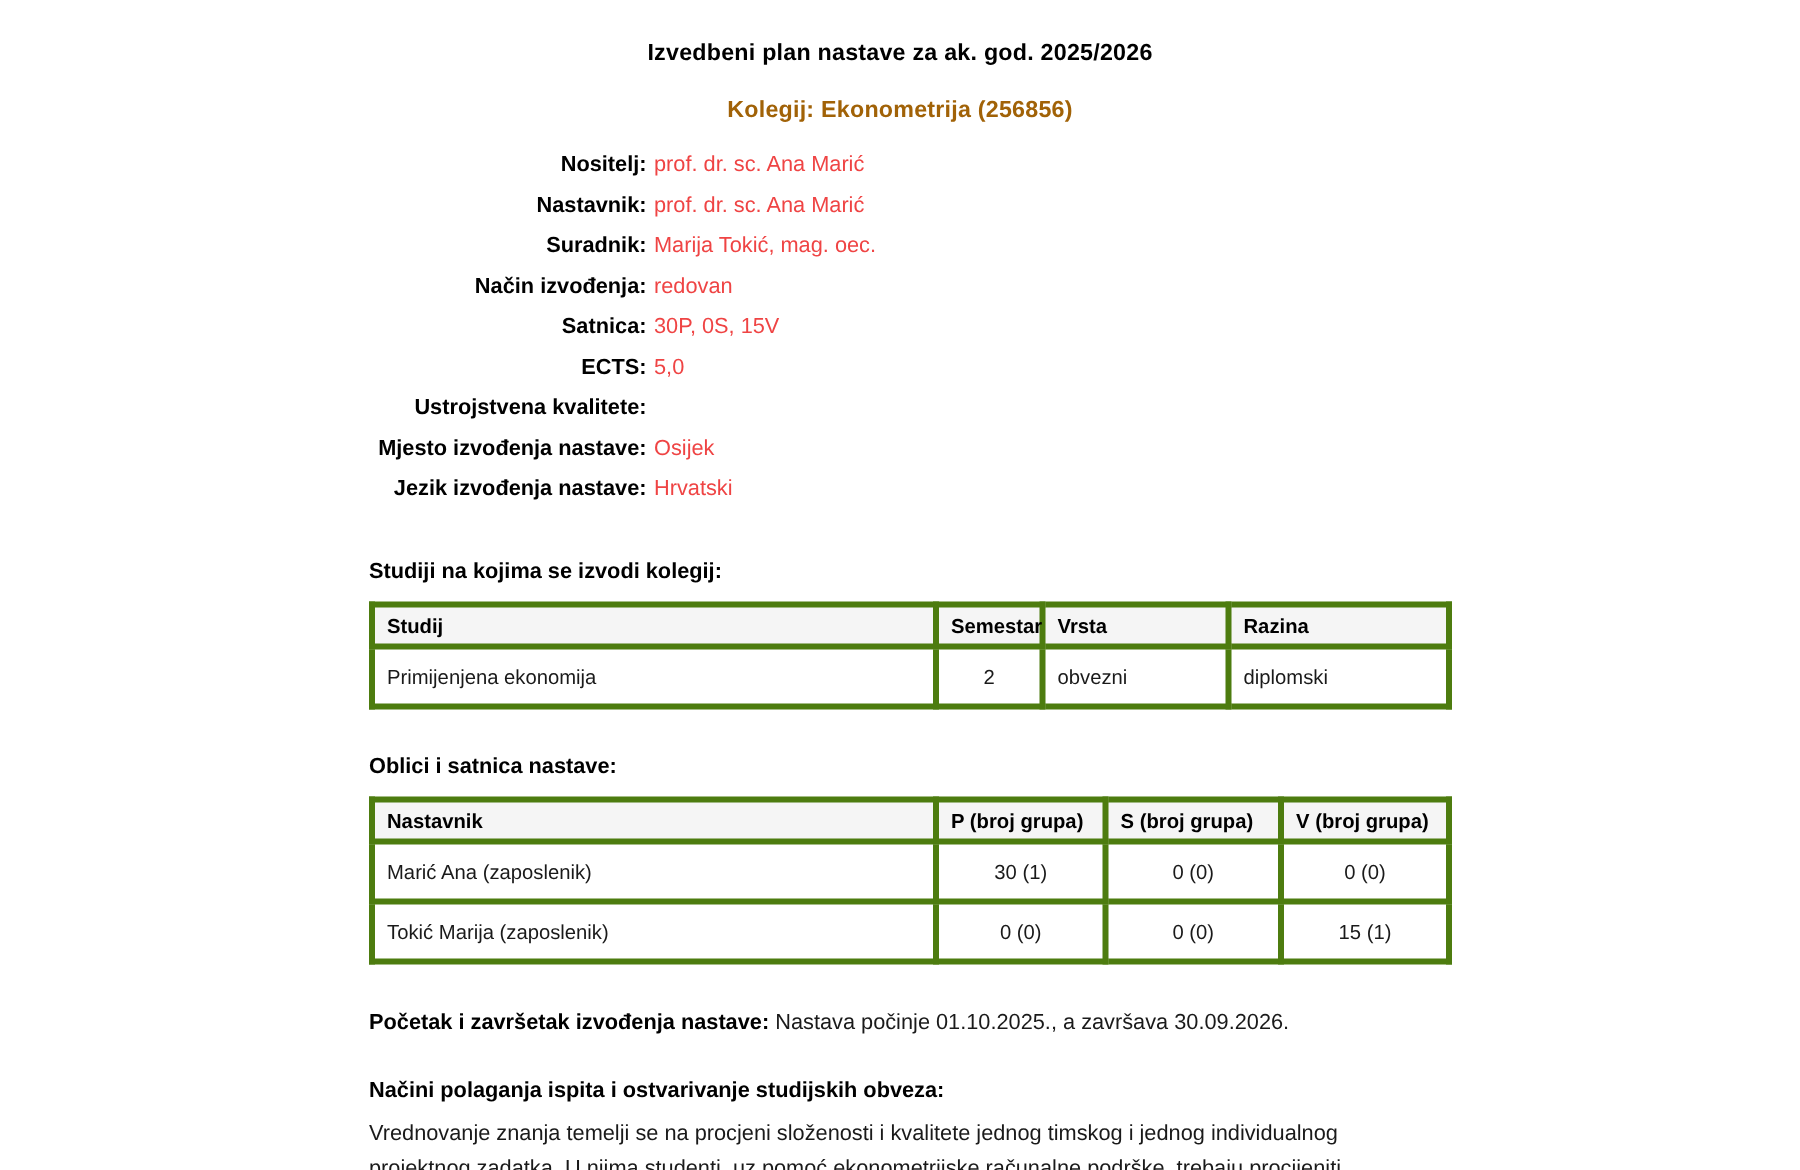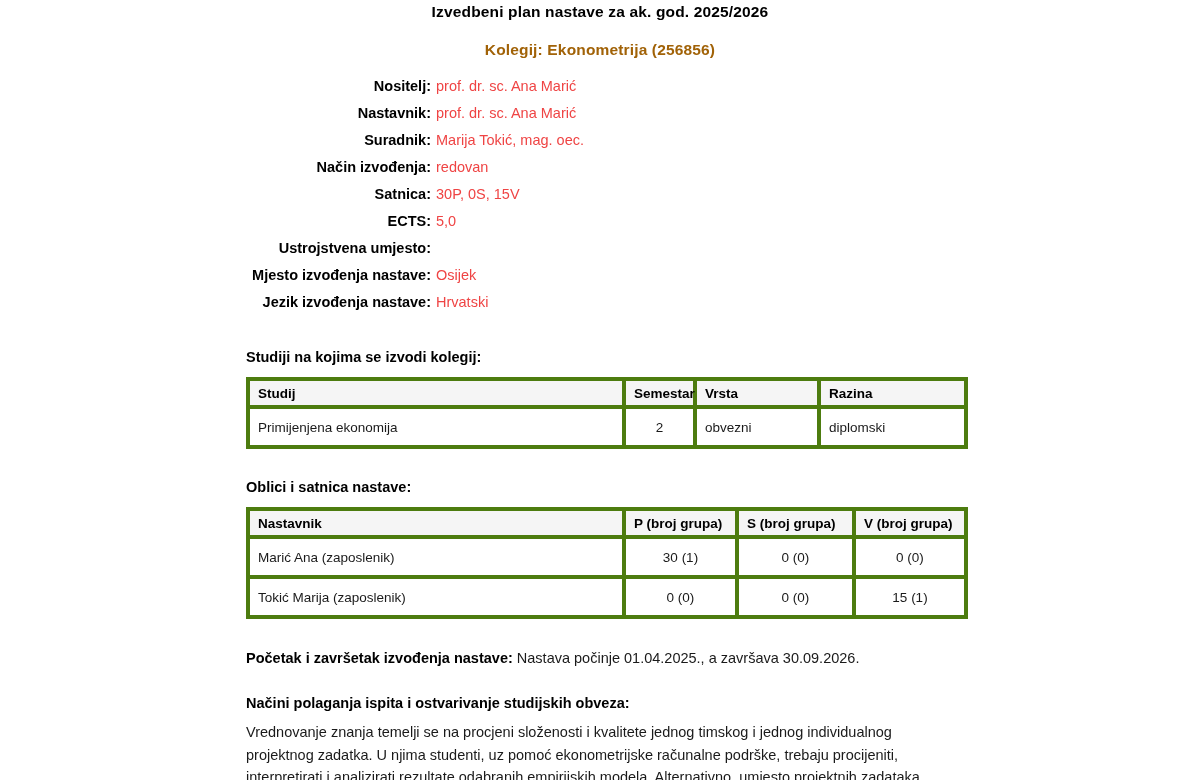--- a/index.html
+++ b/index.html
@@ -24,21 +24,21 @@
     padding: 0;
   }
 
   
   .doc-title {
     text-align: center;
     font-weight: bold;
     font-size: 15.5px;
     color: #000000;
     margin: 0;
-    padding-top: 3px;
+    padding-top: 27px;
     letter-spacing: 0.01em;
   }
   .doc-subtitle {
     text-align: center;
     font-weight: bold;
     font-size: 15.5px;
     color: #a16207;
     margin: 0;
     padding-top: 20px;
     letter-spacing: 0.01em;
@@ -199,21 +199,21 @@
       <span class="meta-label">Satnica:</span>
       <span class="meta-value">30P, 0S, 15V</span>
     </div>
 
     <div class="meta-row">
       <span class="meta-label">ECTS:</span>
       <span class="meta-value">5,0</span>
     </div>
 
     <div class="meta-row">
-      <span class="meta-label">Ustrojstvena umjesto:</span>
+      <span class="meta-label">Ustrojstvena kvalitete:</span>
       <span class="meta-value"></span>
     </div>
 
     <div class="meta-row">
       <span class="meta-label">Mjesto izvođenja nastave:</span>
       <span class="meta-value">Osijek</span>
     </div>
 
     <div class="meta-row">
       <span class="meta-label">Jezik izvođenja nastave:</span>
@@ -281,20 +281,20 @@
           <td class="ctr">0 (0)</td>
           <td class="ctr">0 (0)</td>
           <td class="ctr">15 (1)</td>
         </tr>
       </tbody>
     </table>
   </div>
 
   <div class="inline-block-row">
     <span class="lead">Početak i završetak izvođenja nastave:</span>
-    <span>Nastava počinje 01.04.2025., a završava 30.09.2026.</span>
+    <span>Nastava počinje 01.10.2025., a završava 30.09.2026.</span>
   </div>
 
   <div class="exam-heading">Načini polaganja ispita i ostvarivanje studijskih obveza:</div>
 
   <div class="exam-body">Vrednovanje znanja temelji se na procjeni složenosti i kvalitete jednog timskog i jednog individualnog projektnog zadatka. U njima studenti, uz pomoć ekonometrijske računalne podrške, trebaju procijeniti, interpretirati i analizirati rezultate odabranih empirijskih modela. Alternativno, umjesto projektnih zadataka, studenti mogu polagati završni ispit. Uvjet pristupa završnom ispitu je predan individualni projektni zadatak. Detaljne informacije o načinu vrednovanja dostupne su na Merlinu, mrežnoj stranici kolegija.</div>
 
 </div>
 
 </body></html>

